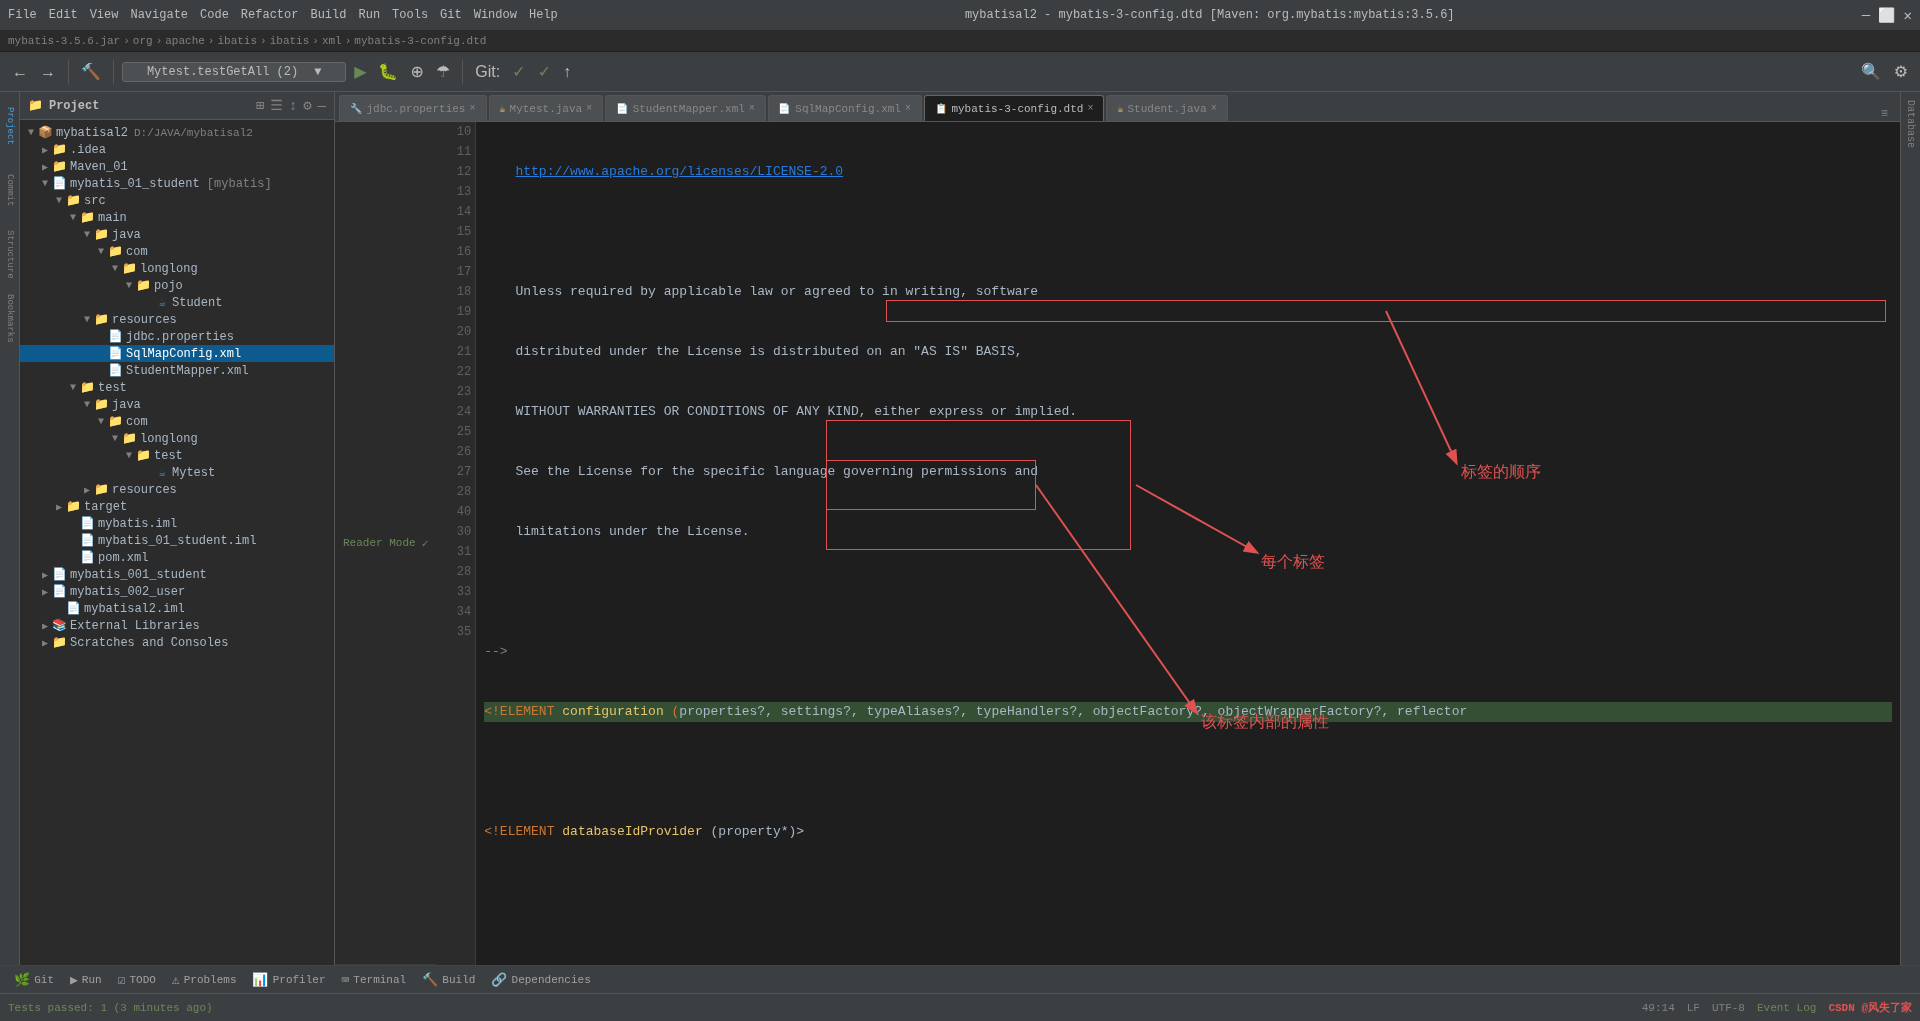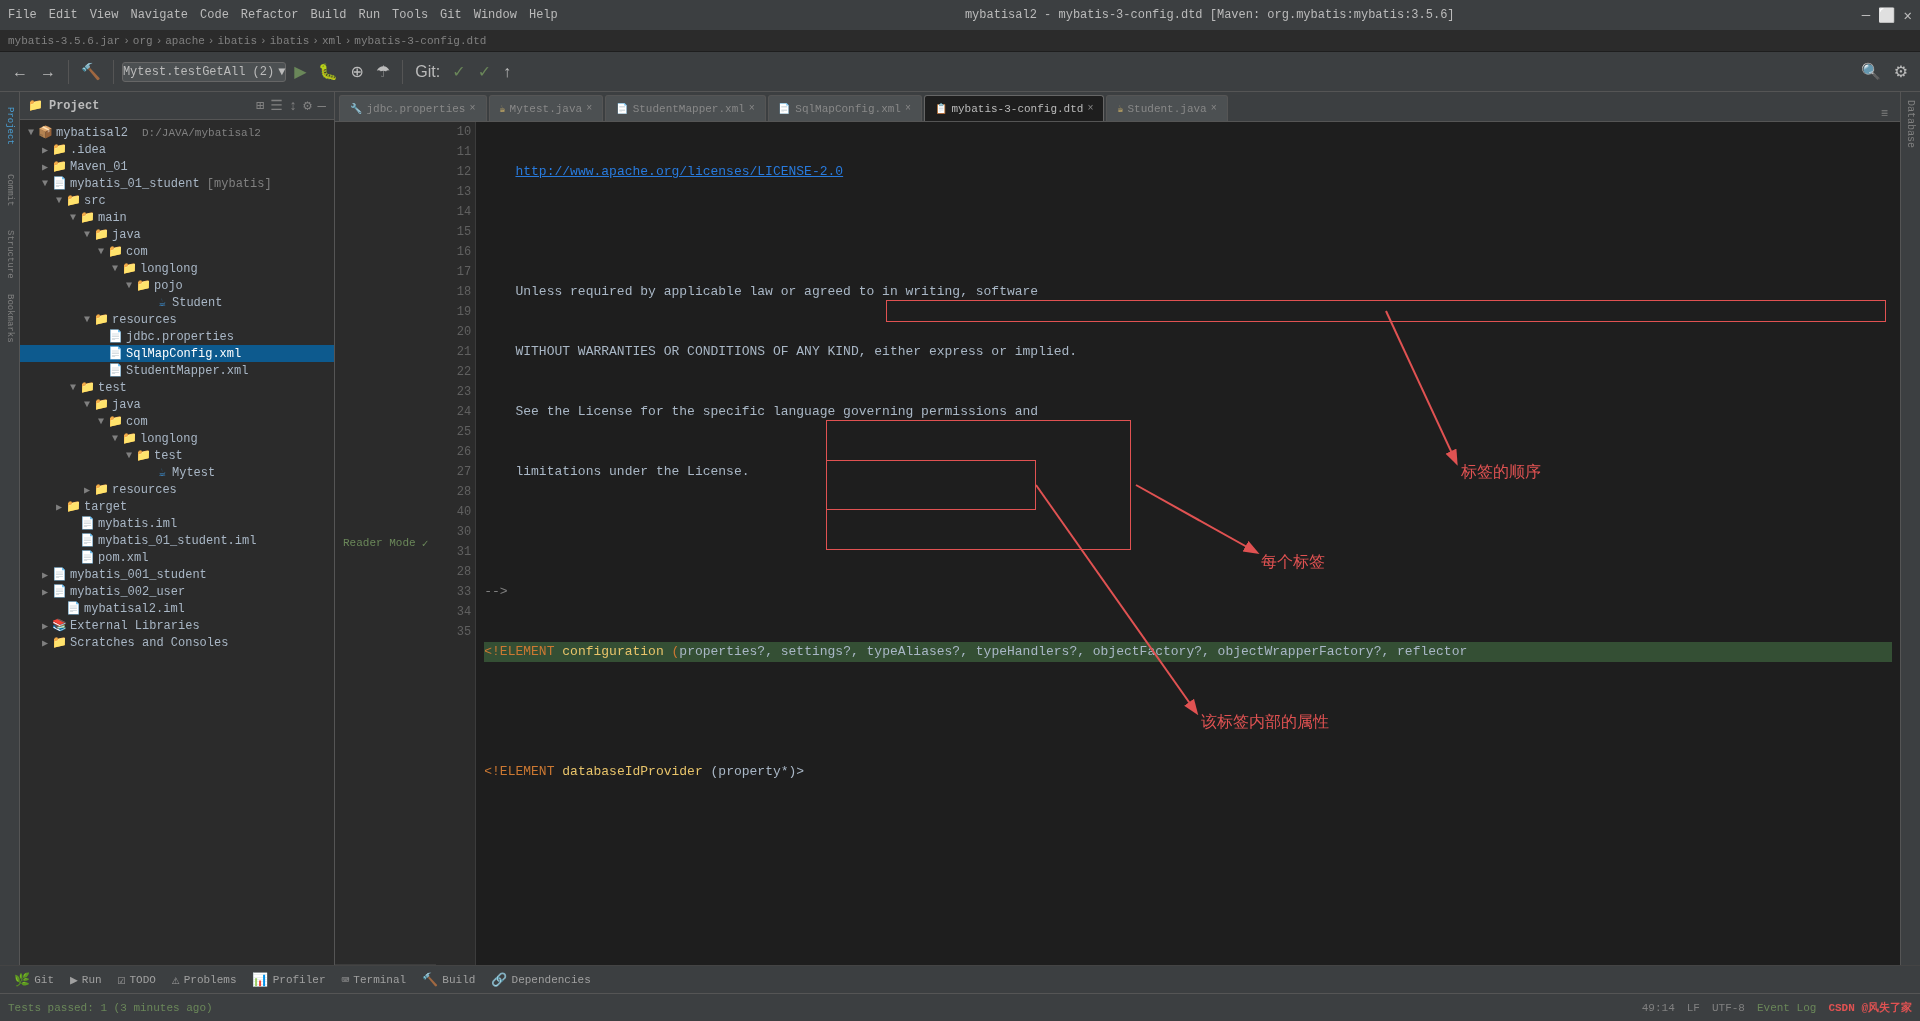--- a/index.html
+++ b/index.html
@@ -70,27 +70,27 @@
       cursor: pointer;
       padding: 2px 4px;
       font-size: 16px;
       border-radius: 2px;
     }
     .toolbar-separator { width: 1px; height: 24px; background: #555; margin: 0 4px; }
     .run-config {
       background: #4c5052;
       border: 1px solid #666;
       border-radius: 3px;
-      padding: 2px 0;
+      padding: 2px 24px;
       color: #bbbbbb;
       font-size: 12px;
       cursor: pointer;
       display: flex;
       align-items: center;
-      gap: 4px;
+      gap: 16px;
     }
 
     
     .main-layout {
       display: flex;
       flex: 1;
       overflow: hidden;
     }
 
     
@@ -423,21 +423,21 @@
       <span class="panel-header-btn">⚙</span>
       <span class="panel-header-btn">—</span>
     </div>
     <div class="tree-container">
 
       <div class="tree-item">
         <div class="tree-indent" style="width:4px"></div>
         <span class="tree-arrow">▼</span>
         <span class="tree-icon">📦</span>
         <span>mybatisal2</span>
-        <span style="color:#808080; margin-left:14px; font-size:11px;">D:/JAVA/mybatisal2</span>
+        <span style="color:#808080; margin-left:6px; font-size:11px;">D:/JAVA/mybatisal2</span>
       </div>
 
       <div class="tree-item">
         <div class="tree-indent" style="width:18px"></div>
         <span class="tree-arrow">▶</span>
         <span class="tree-icon folder-icon">📁</span>
         <span>.idea</span>
       </div>
 
       <div class="tree-item">
@@ -719,20 +719,21 @@
           <div>28</div>
           <div>33</div>
           <div>34</div>
           <div>35</div>
         </div>
 
         <div class="code-lines">
           <div class="line">    <span class="url-link">http://www.apache.org/licenses/LICENSE-2.0</span></div>
           <div class="line">&nbsp;</div>
           <div class="line">    Unless required by applicable law or agreed to in writing, software</div>
+          <div class="line">    distributed under the License is distributed on an "AS IS" BASIS,</div>
           <div class="line">    WITHOUT WARRANTIES OR CONDITIONS OF ANY KIND, either express or implied.</div>
           <div class="line">    See the License for the specific language governing permissions and</div>
           <div class="line">    limitations under the License.</div>
           <div class="line">&nbsp;</div>
           <div class="line"><span class="comment">--&gt;</span></div>
           <div class="line highlight-line"><span class="kw">&lt;!ELEMENT</span> <span class="element-name">configuration</span> <span class="paren">(</span><span style="color:#a9b7c6;">properties?, settings?, typeAliases?, typeHandlers?, objectFactory?, objectWrapperFactory?, reflector</span></div>
           <div class="line">&nbsp;</div>
           <div class="line"><span class="kw">&lt;!ELEMENT</span> <span class="element-name">databaseIdProvider</span> <span style="color:#a9b7c6;">(property*)&gt;</span></div>
           
           

